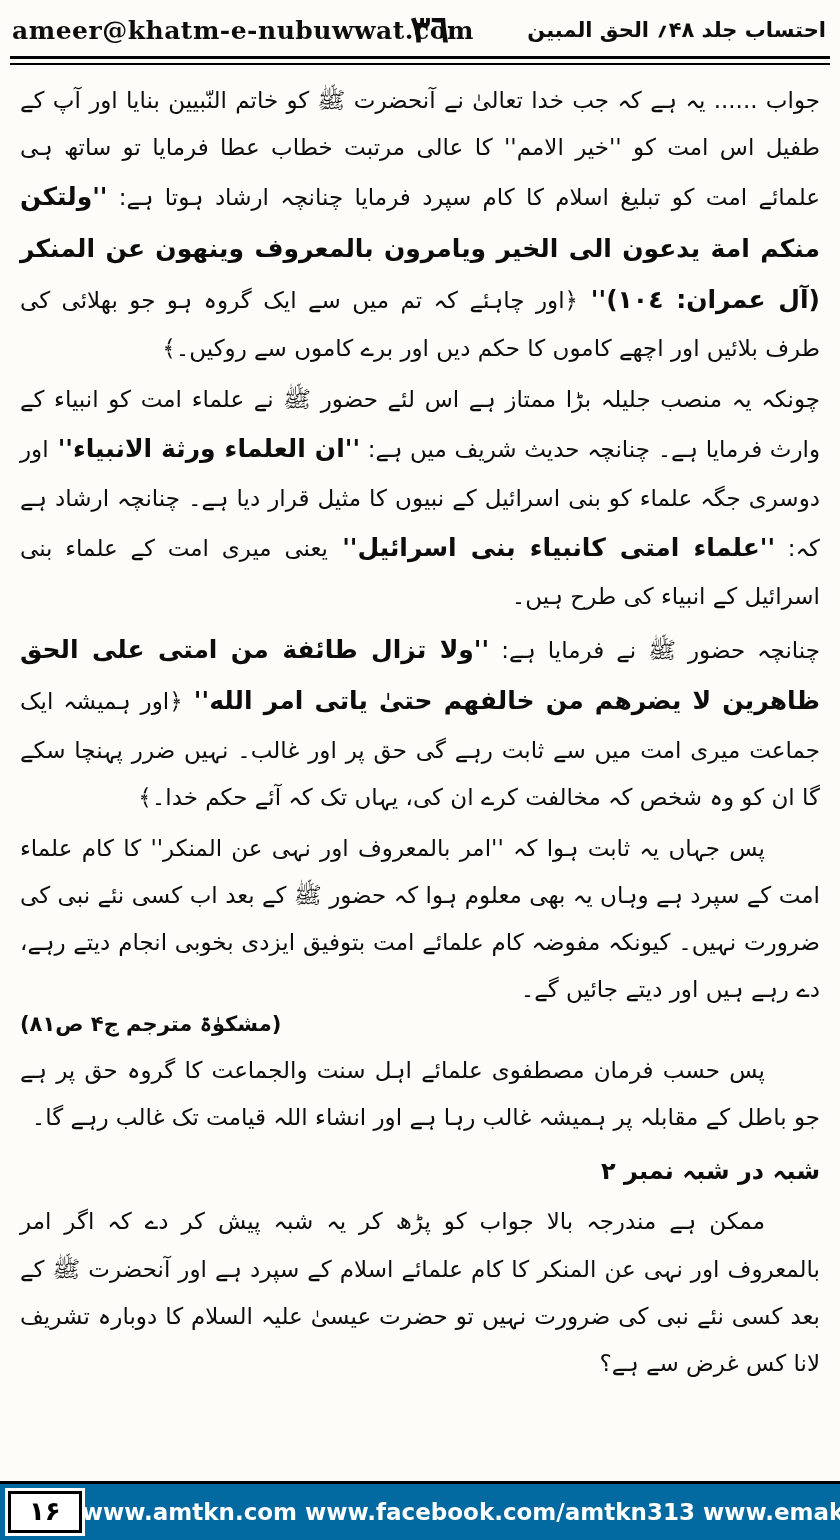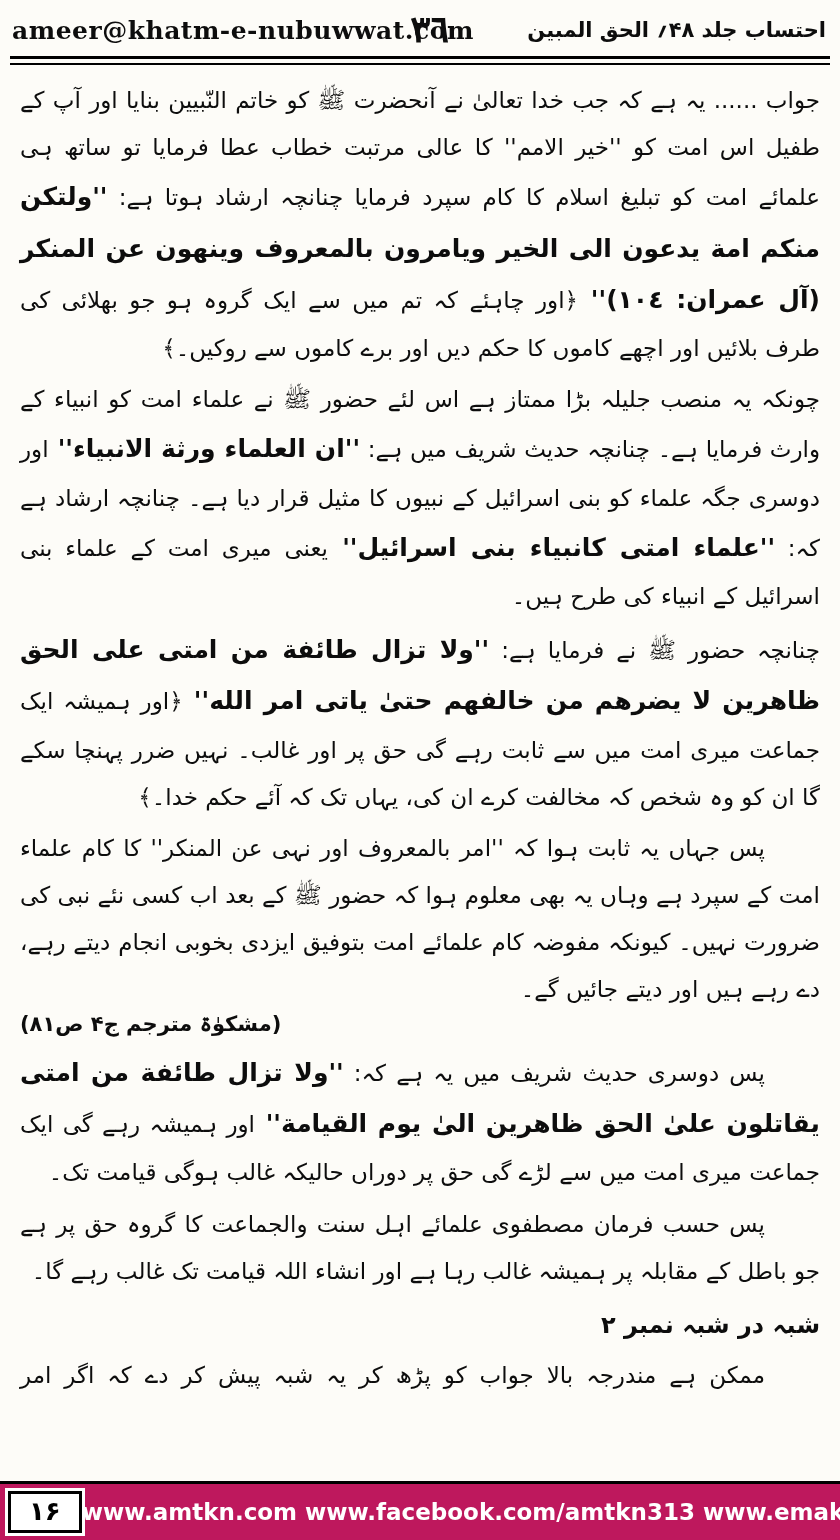--- a/index.html
+++ b/index.html
@@ -76,21 +76,21 @@
   .heading{
     font-weight:bold;
     font-size:24px;
     margin:6px 0 2px 0;
   }
   
   .footer{
     position:absolute;
     left:0;bottom:0;
     width:840px;height:56px;
-    background:#be185d;
+    background:#0369a1;
     display:flex;
     align-items:center;
     direction:ltr;
     border-top:3px solid #000;
   }
   .footer-pagebox{
     margin-left:8px;
     background:#fff;
     color:#000;
     border:3px solid #000;
@@ -122,21 +122,20 @@
   </div>
 
   <div class="double-rule"></div>
 
   <div class="doc-body">
       <p class="para"><span class="urdu">جواب ...... یہ ہے کہ جب خدا تعالیٰ نے آنحضرت ﷺ کو خاتم النّبیین بنایا اور آپ کے طفیل اس امت کو ''خیر الامم'' کا عالی مرتبت خطاب عطا فرمایا تو ساتھ ہی علمائے امت کو تبلیغ اسلام کا کام سپرد فرمایا چنانچہ ارشاد ہوتا ہے: </span><span class="arabic">''ولتكن منكم امة يدعون الى الخير ويامرون بالمعروف وينهون عن المنكر (آل عمران: ١٠٤)'' </span><span class="urdu">﴿اور چاہئے کہ تم میں سے ایک گروہ ہو جو بھلائی کی طرف بلائیں اور اچھے کاموں کا حکم دیں اور برے کاموں سے روکیں۔﴾</span></p>
       <p class="para"><span class="urdu">چونکہ یہ منصب جلیلہ بڑا ممتاز ہے اس لئے حضور ﷺ نے علماء امت کو انبیاء کے وارث فرمایا ہے۔ چنانچہ حدیث شریف میں ہے: </span><span class="arabic">''ان العلماء ورثة الانبياء'' </span><span class="urdu">اور دوسری جگہ علماء کو بنی اسرائیل کے نبیوں کا مثیل قرار دیا ہے۔ چنانچہ ارشاد ہے کہ: </span><span class="arabic">''علماء امتى كانبياء بنى اسرائيل'' </span><span class="urdu">یعنی میری امت کے علماء بنی اسرائیل کے انبیاء کی طرح ہیں۔</span></p>
       <p class="para"><span class="urdu">چنانچہ حضور ﷺ نے فرمایا ہے: </span><span class="arabic">''ولا تزال طائفة من امتى على الحق ظاهرين لا يضرهم من خالفهم حتىٰ ياتى امر الله'' </span><span class="urdu">﴿اور ہمیشہ ایک جماعت میری امت میں سے ثابت رہے گی حق پر اور غالب۔ نہیں ضرر پہنچا سکے گا ان کو وہ شخص کہ مخالفت کرے ان کی، یہاں تک کہ آئے حکم خدا۔﴾</span></p>
       <p class="para indent"><span class="urdu">پس جہاں یہ ثابت ہوا کہ ''امر بالمعروف اور نہی عن المنکر'' کا کام علماء امت کے سپرد ہے وہاں یہ بھی معلوم ہوا کہ حضور ﷺ کے بعد اب کسی نئے نبی کی ضرورت نہیں۔ کیونکہ مفوضہ کام علمائے امت بتوفیق ایزدی بخوبی انجام دیتے رہے، دے رہے ہیں اور دیتے جائیں گے۔</span></p>
       <div class="footnote">(مشکوٰۃ مترجم ج۴ ص۸۱)</div>
-      <p class="para indent"><span class="urdu">پس دوسری حدیث شریف میں یہ ہے کہ: </span><span class="arabic">''ولا تزال طائفة من امتى يقاتلون علىٰ الحق ظاهرين الىٰ يوم القيامة'' </span><span class="urdu">اور ہمیشہ رہے گی ایک جماعت میری امت میں سے لڑے گی حق پر دوراں حالیکہ غالب ہوگی قیامت تک۔</span></p>
       <p class="para indent"><span class="urdu">پس حسب فرمان مصطفوی علمائے اہل سنت والجماعت کا گروہ حق پر ہے جو باطل کے مقابلہ پر ہمیشہ غالب رہا ہے اور انشاء اللہ قیامت تک غالب رہے گا۔</span></p>
       <div class="heading">شبہ در شبہ نمبر ۲</div>
       <p class="para indent"><span class="urdu">ممکن ہے مندرجہ بالا جواب کو پڑھ کر یہ شبہ پیش کر دے کہ اگر امر بالمعروف اور نہی عن المنکر کا کام علمائے اسلام کے سپرد ہے اور آنحضرت ﷺ کے بعد کسی نئے نبی کی ضرورت نہیں تو حضرت عیسیٰ علیہ السلام کا دوبارہ تشریف لانا کس غرض سے ہے؟</span></p>
     </div>
 
   <div class="footer">
     <span class="footer-pagebox">۱۶</span>
     <span class="footer-links">www.amtkn.com www.facebook.com/amtkn313 www.emaktaba.info</span>
   </div>
 

